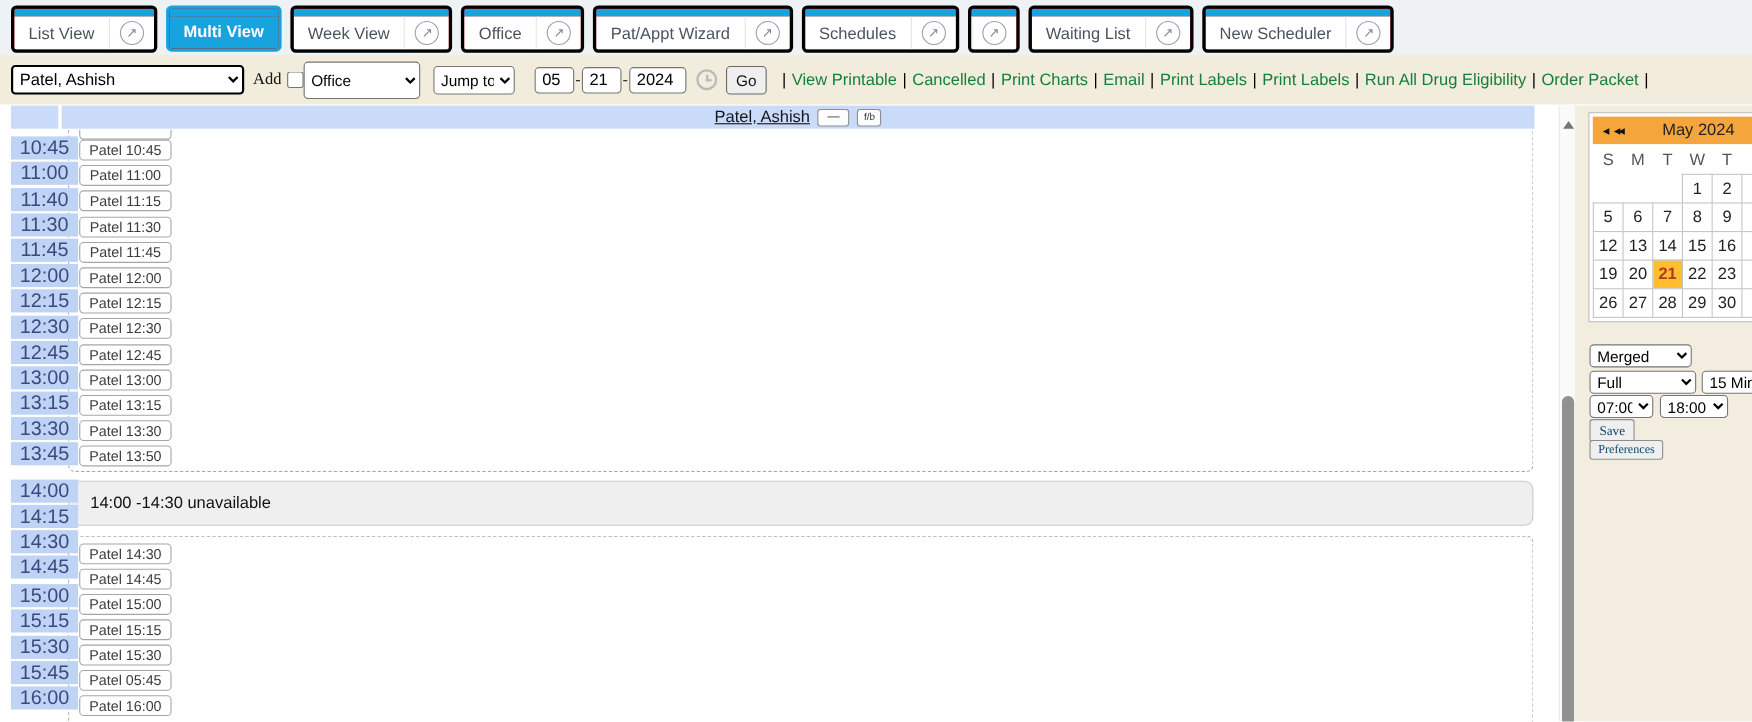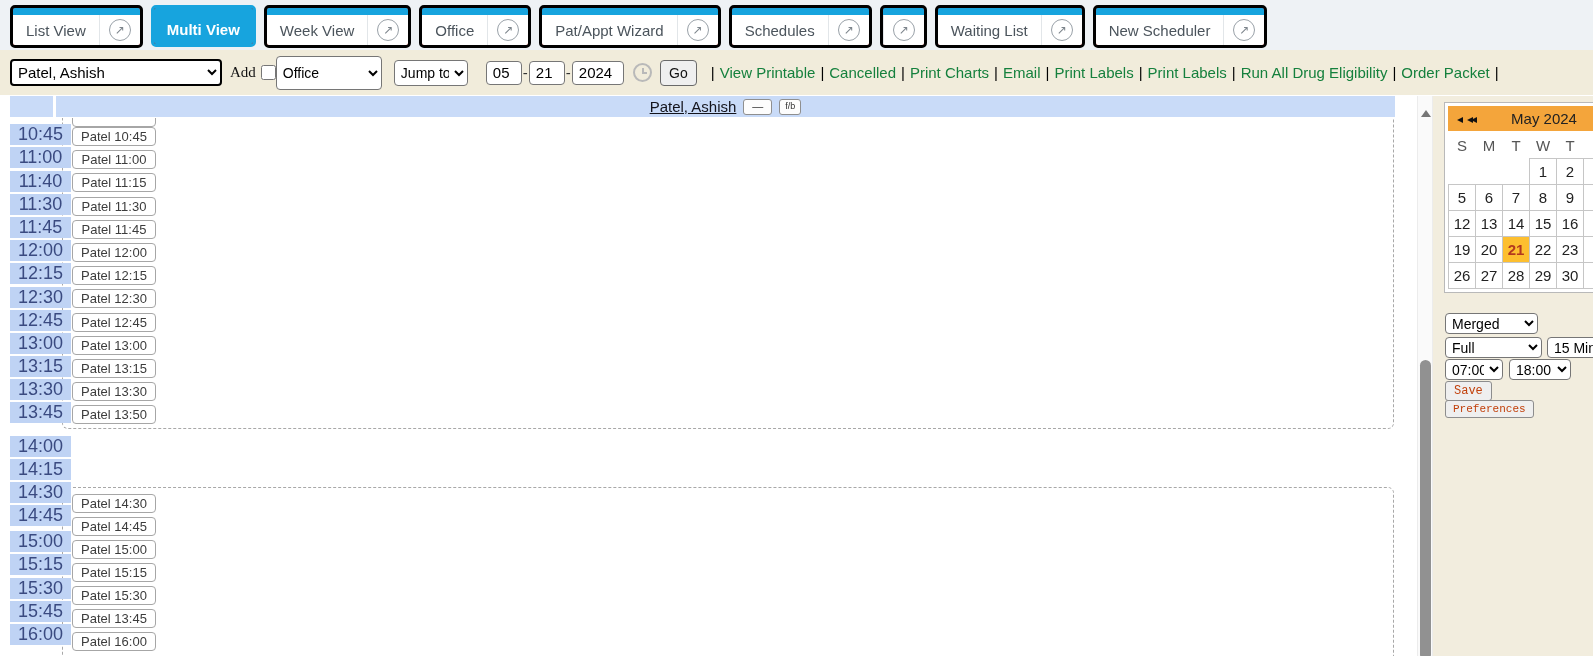--- a/index.html
+++ b/index.html
@@ -137,21 +137,21 @@
   .cal td.blank { border:none; }
   .cal td.sel { background:#fdbf2f; color:#b3391f; font-weight:bold; }
   .sb-select { position:absolute; height:21px; font-size:14px; }
   .view-sel { left:12px; top:217px; width:93px; }
   .zoom-sel { left:12px; top:241px; width:97px; }
   .interval-sel { left:114px; top:241px; width:86px; }
   .start-sel { left:12px; top:263px; width:58px; }
   .end-sel { left:76px; top:263px; width:62px; }
   .sb-btn {
     position:absolute; background:#efefef; border:1px solid #8d8d8d; border-radius:3px;
-    color:#c2410c; cursor:pointer; font-family:Liberation Mono, monospace;
+    color:#0c4a6e; cursor:pointer; font-family:Liberation Serif, serif;
   }
   .save-btn { left:12px; top:285px; font-size:12px; padding:2px 8px; }
   .pref-btn { left:12px; top:304px; font-size:11px; padding:2px 7px; }
 </style>
 </head>
 <body>
 
 <div class="tabbar">
     <div class="tab">
       <div class="cap"></div>
@@ -257,41 +257,44 @@
 <div class="colhead"></div>
 <div class="schedhead">
   <a class="provider-link">Patel, Ashish</a>
   <button class="mini-btn">—</button>
   <button class="mini-btn fb">f/b</button>
 </div>
 
 <div class="viewport">
   <div class="grid">
     <div class="section sec1"></div>
+    <div class="unavail">
+      <span>14:00 -14:30 unavailable</span>
+    </div>
     <div class="section sec2"></div>
   <button class="slot" style="top:-10px"></button>
       <button class="slot" style="top:9px">Patel 10:45</button>
       <button class="slot" style="top:32px">Patel 11:00</button>
       <button class="slot" style="top:55px">Patel 11:15</button>
       <button class="slot" style="top:79px">Patel 11:30</button>
       <button class="slot" style="top:102px">Patel 11:45</button>
       <button class="slot" style="top:125px">Patel 12:00</button>
       <button class="slot" style="top:148px">Patel 12:15</button>
       <button class="slot" style="top:171px">Patel 12:30</button>
       <button class="slot" style="top:195px">Patel 12:45</button>
       <button class="slot" style="top:218px">Patel 13:00</button>
       <button class="slot" style="top:241px">Patel 13:15</button>
       <button class="slot" style="top:264px">Patel 13:30</button>
       <button class="slot" style="top:287px">Patel 13:50</button>
       <button class="slot" style="top:376px">Patel 14:30</button>
       <button class="slot" style="top:399px">Patel 14:45</button>
       <button class="slot" style="top:422px">Patel 15:00</button>
       <button class="slot" style="top:445px">Patel 15:15</button>
       <button class="slot" style="top:468px">Patel 15:30</button>
-      <button class="slot" style="top:491px">Patel 13:45</button>
+      <button class="slot" style="top:491px">Patel 05:45</button>
       <button class="slot" style="top:514px">Patel 16:00</button>
     </div>
 <div class="time-cell" style="top:6px">10:45</div>
     <div class="time-cell" style="top:29px">11:00</div>
     <div class="time-cell" style="top:53px">11:40</div>
     <div class="time-cell" style="top:76px">11:30</div>
     <div class="time-cell" style="top:99px">11:45</div>
     <div class="time-cell" style="top:122px">12:00</div>
     <div class="time-cell" style="top:145px">12:15</div>
     <div class="time-cell" style="top:169px">12:30</div>

